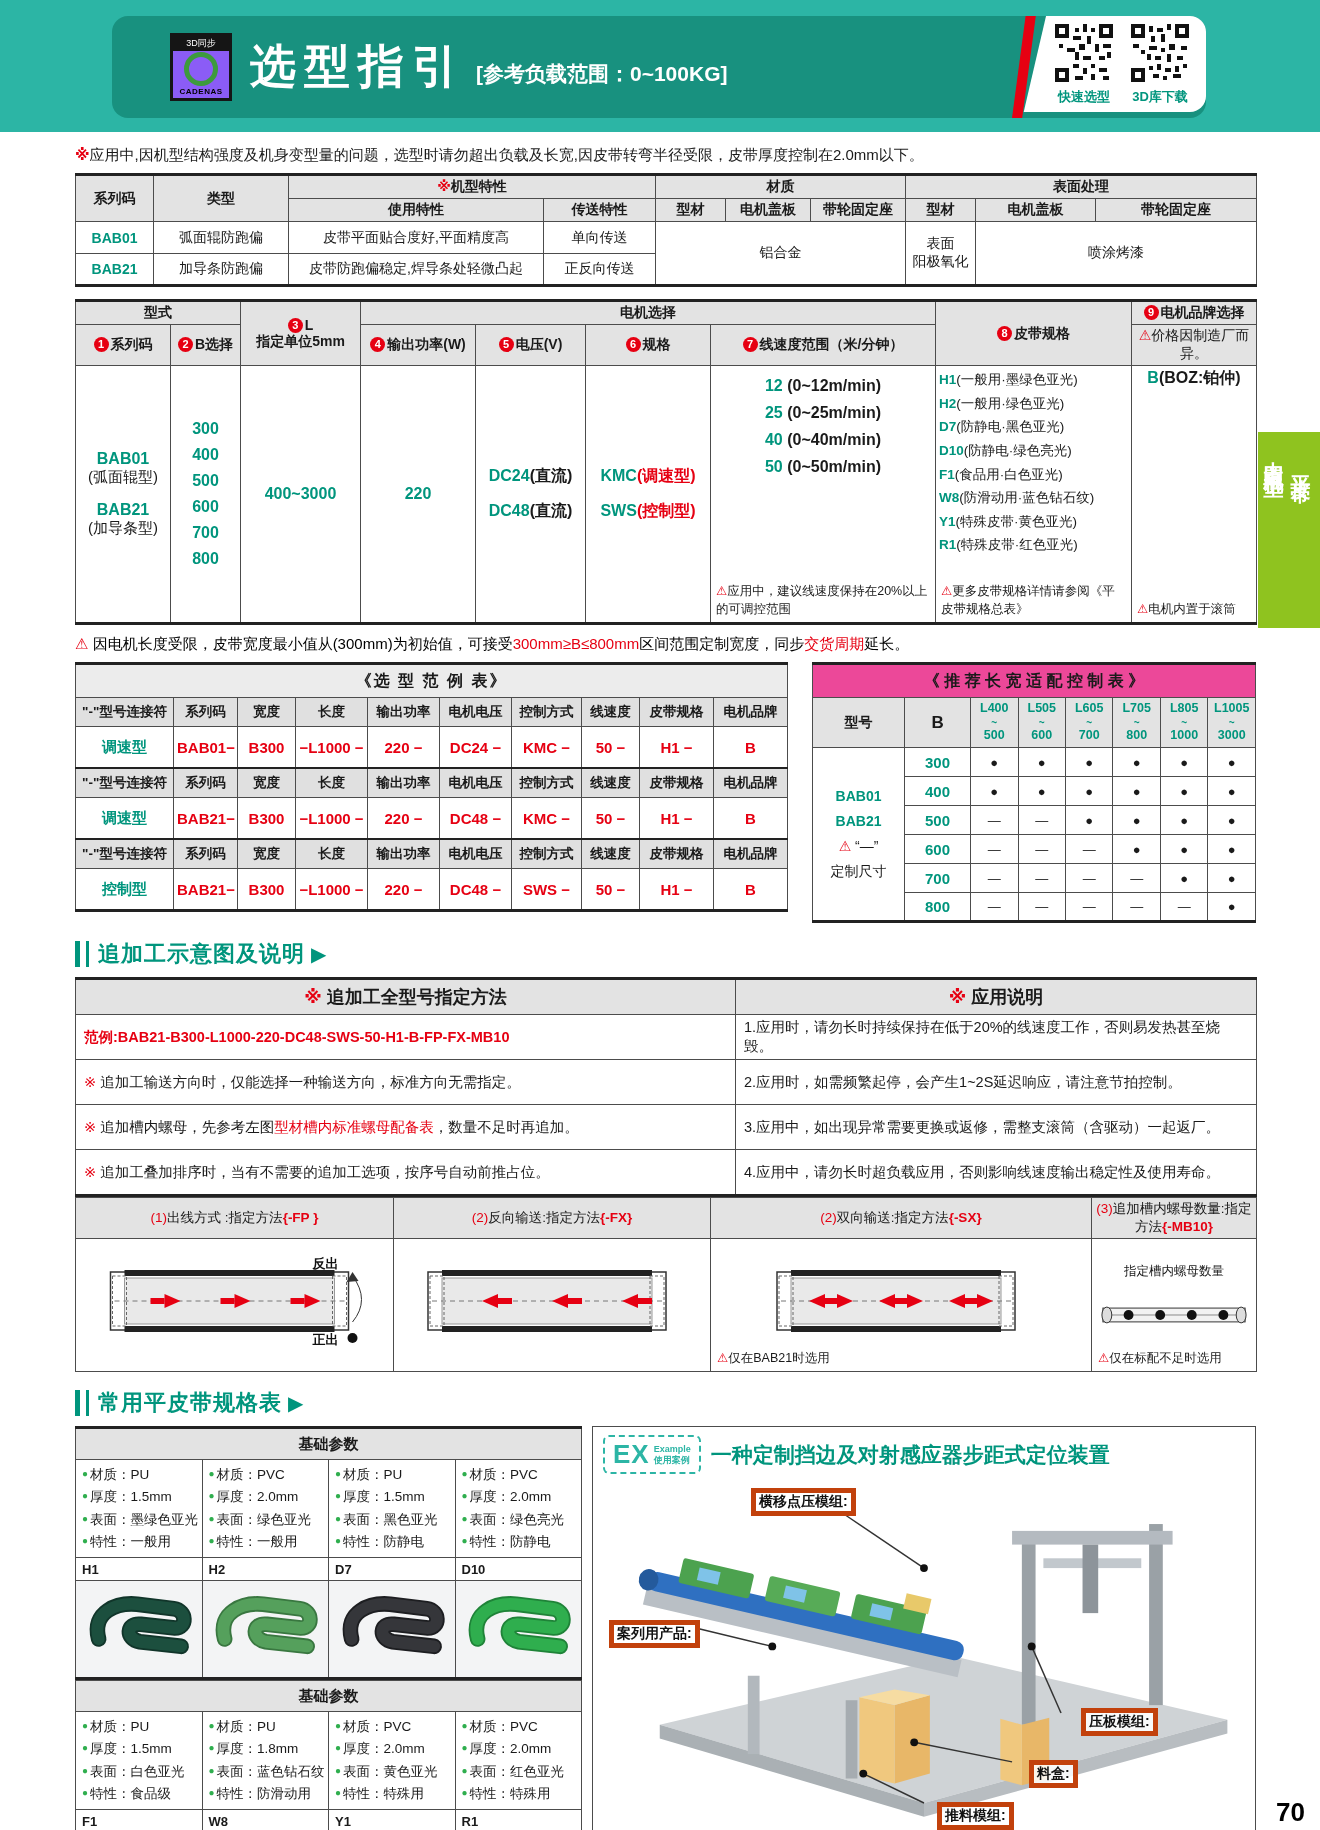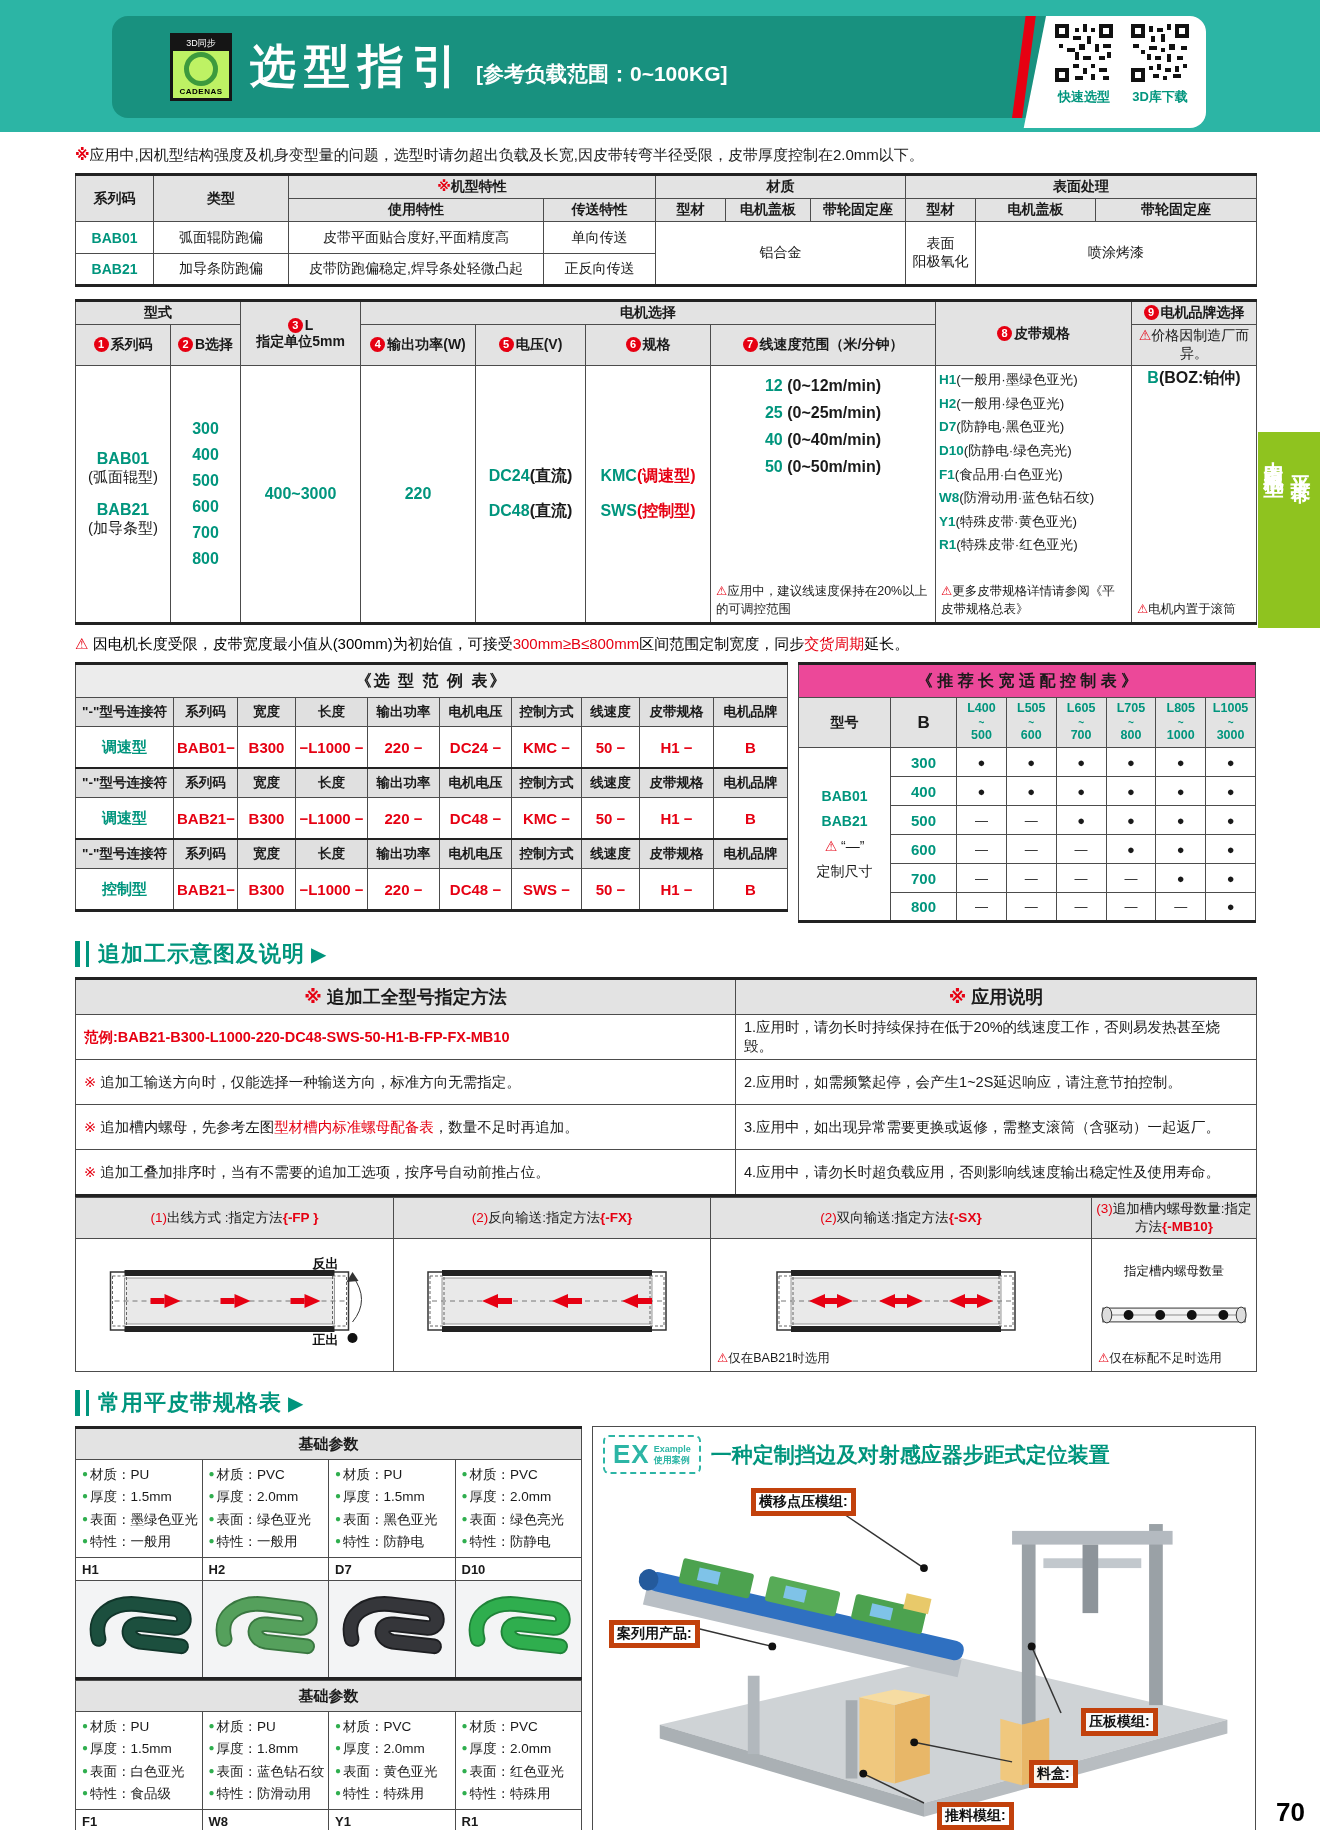--- a/index.html
+++ b/index.html
@@ -4,27 +4,27 @@
 <style>
   html,body{margin:0;padding:0;}
   body{font-family:"Liberation Sans","DejaVu Sans",sans-serif;}
   .page{position:relative;width:1320px;height:1830px;background:#ffffff;overflow:hidden;}
   .t{color:#00957d;}
   .red{color:#e60012;}
   .b{font-weight:bold;}
   
   .topband{position:absolute;top:0;left:0;width:100%;height:132px;background:#2cb5a5;}
   .banner{position:absolute;left:112px;top:16px;width:1094px;height:102px;background:#18917f;border-radius:16px;display:flex;align-items:center;}
-  .logo{width:56px;height:62px;background:#bef264;border:3px solid #151515;margin-left:58px;display:flex;flex-direction:column;align-items:center;justify-content:space-between;flex:0 0 auto;}
+  .logo{width:56px;height:62px;background:#8b5cf6;border:3px solid #151515;margin-left:58px;display:flex;flex-direction:column;align-items:center;justify-content:space-between;flex:0 0 auto;}
   .logo .lt{background:#151515;color:#fff;font-size:9px;width:100%;text-align:center;padding:1px 0;}
   .logo .ring{width:24px;height:24px;border-radius:50%;border:5px solid #3d9a3d;}
   .logo .lb{font-size:8px;font-weight:bold;letter-spacing:.5px;padding-bottom:2px;}
   .btitle{color:#fff;font-size:46px;font-weight:bold;letter-spacing:8px;margin-left:18px;white-space:nowrap;}
   .bsub{color:#fff;font-size:21px;font-weight:bold;margin-left:10px;margin-top:14px;white-space:nowrap;}
-  .qrpanel{position:absolute;right:0;top:0;height:112px;width:186px;background:#fff;border-radius:0 16px 16px 0;clip-path:polygon(14% 0,100% 0,100% 100%,2% 100%);display:flex;align-items:flex-start;justify-content:flex-end;gap:12px;padding:8px 14px 0 0;box-sizing:border-box;}
+  .qrpanel{position:absolute;right:0;top:0;height:96px;width:186px;background:#fff;border-radius:0 16px 16px 0;clip-path:polygon(14% 0,100% 0,100% 100%,2% 100%);display:flex;align-items:flex-start;justify-content:flex-end;gap:12px;padding:8px 14px 0 0;box-sizing:border-box;}
   .redstripe{position:absolute;right:160px;top:0;height:102px;width:34px;background:#e60012;clip-path:polygon(40% 0,70% 0,30% 100%,0 100%);}
   .qrcol{display:flex;flex-direction:column;align-items:center;width:64px;}
   .qr{width:58px;height:58px;}
   .qrlabel{color:#00957d;font-size:13px;font-weight:bold;margin-top:6px;white-space:nowrap;}
   
   .sidetab{position:absolute;right:0;top:432px;width:62px;height:196px;background:#8fc31f;display:flex;justify-content:center;align-items:flex-start;padding-top:14px;box-sizing:border-box;}
   .vt{writing-mode:vertical-rl;color:#fff;font-weight:bold;font-size:20px;letter-spacing:4px;}
   .vt2{margin-top:14px;margin-right:2px;}
   
   .main{position:absolute;left:75px;top:140px;width:1181px;}
@@ -40,21 +40,21 @@
   .cellflex.tight{gap:8px;}
   .cellnote{margin-top:auto;font-size:12.5px;text-align:left;line-height:1.45;padding:2px 2px 2px 2px;}
   .withnote{justify-content:center;}
   .bl{font-size:13.5px;text-align:left;line-height:1.75;white-space:nowrap;}
   .ls{font-size:16px;margin:9px 0;white-space:nowrap;}
   .cn{display:inline-block;width:15px;height:15px;border-radius:50%;background:#e60012;color:#fff;font-size:11px;line-height:15px;text-align:center;font-weight:bold;margin-right:2px;vertical-align:1px;}
   .warn{color:#e60012;font-weight:bold;}
   
   .wnote{font-size:15px;margin:10px 0 8px 0;}
   
-  .tworow{display:flex;gap:10px;align-items:flex-start;}
+  .tworow{display:flex;gap:24px;align-items:flex-start;}
   .extbl{width:712px;flex:0 0 auto;}
   .extbl .title td{background:#ececec;font-size:16px;font-weight:bold;height:28px;letter-spacing:2px;}
   .extbl .eh td{background:#e0e0e0;font-weight:bold;height:26px;font-size:13.5px;padding:1px;}
   .extbl .ev td{height:36px;font-size:15px;border-bottom:2px solid #222;}
   .mtc{flex:1;}
   .mtc .title td{background:#ec4899;font-size:16px;font-weight:bold;height:28px;}
   .mtc td{font-size:14px;}
   .mtc .lcol{color:#00957d;font-weight:bold;font-size:12.5px;line-height:1.1;}
   .mtc .dot{font-size:13px;}
   .mtc .bval{color:#00957d;font-weight:bold;font-size:15px;}

